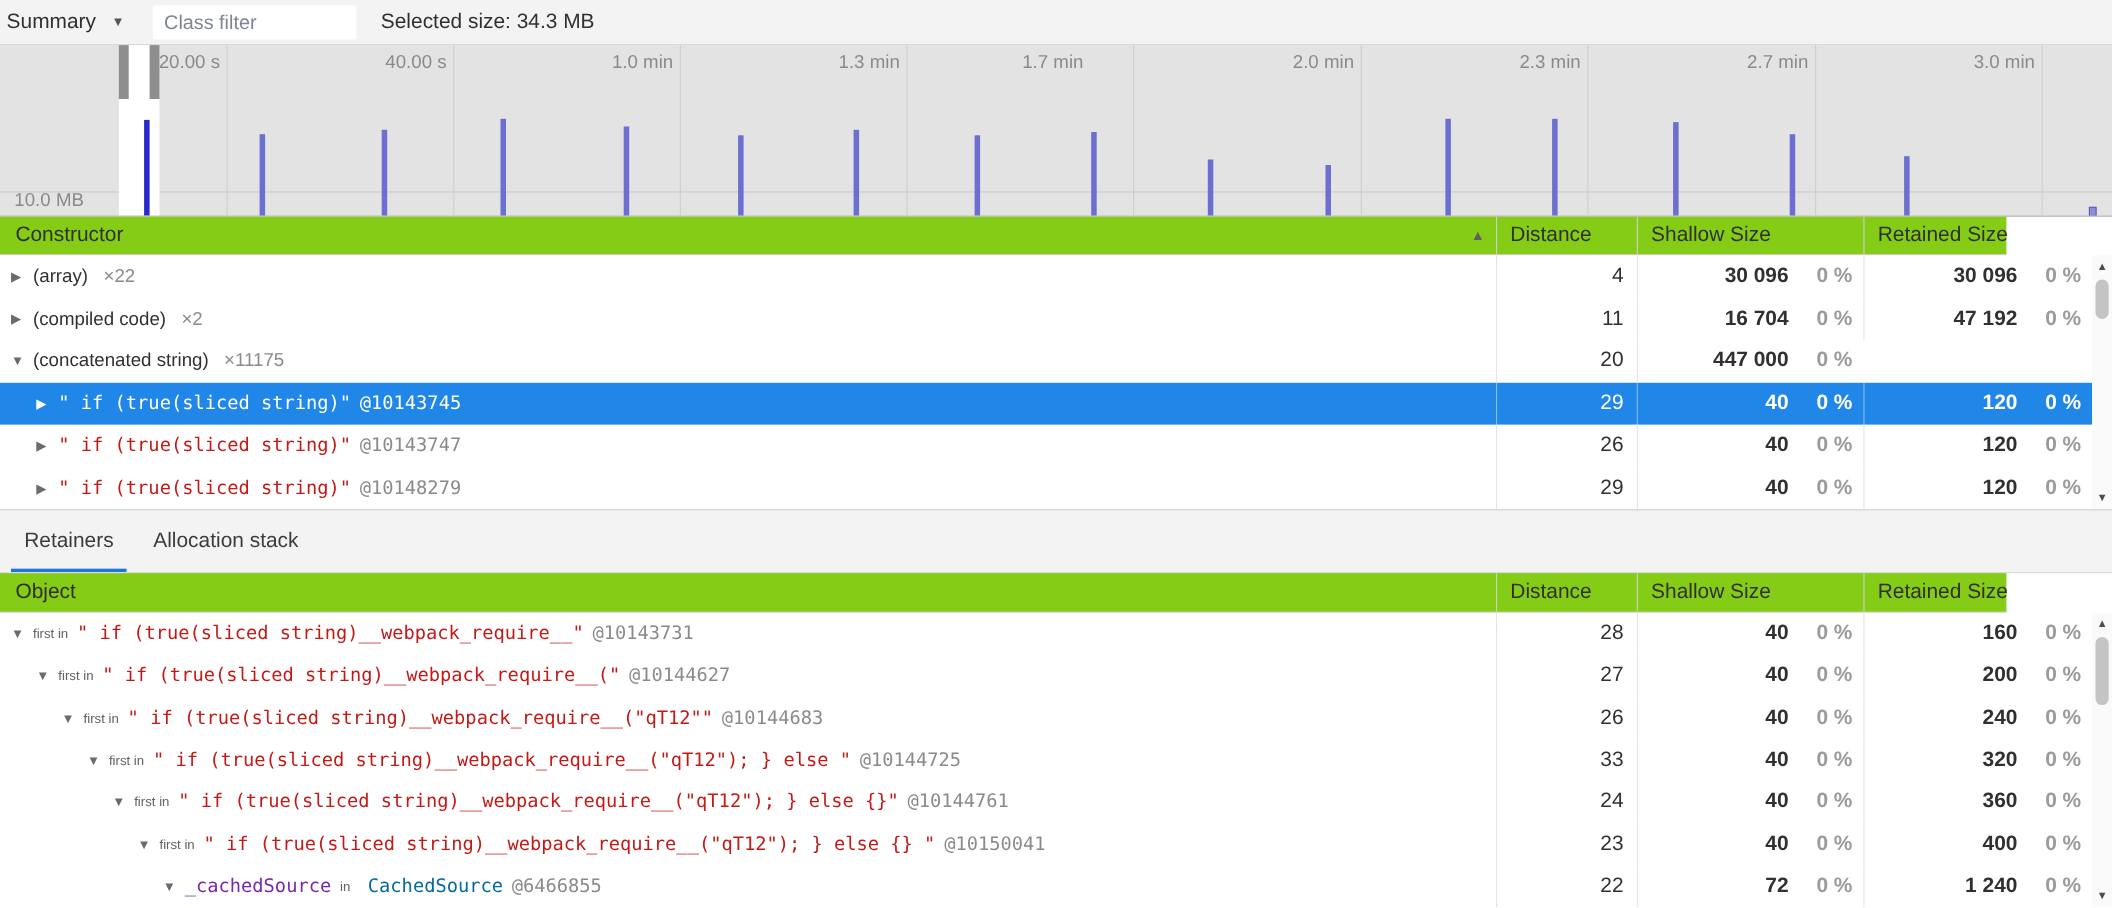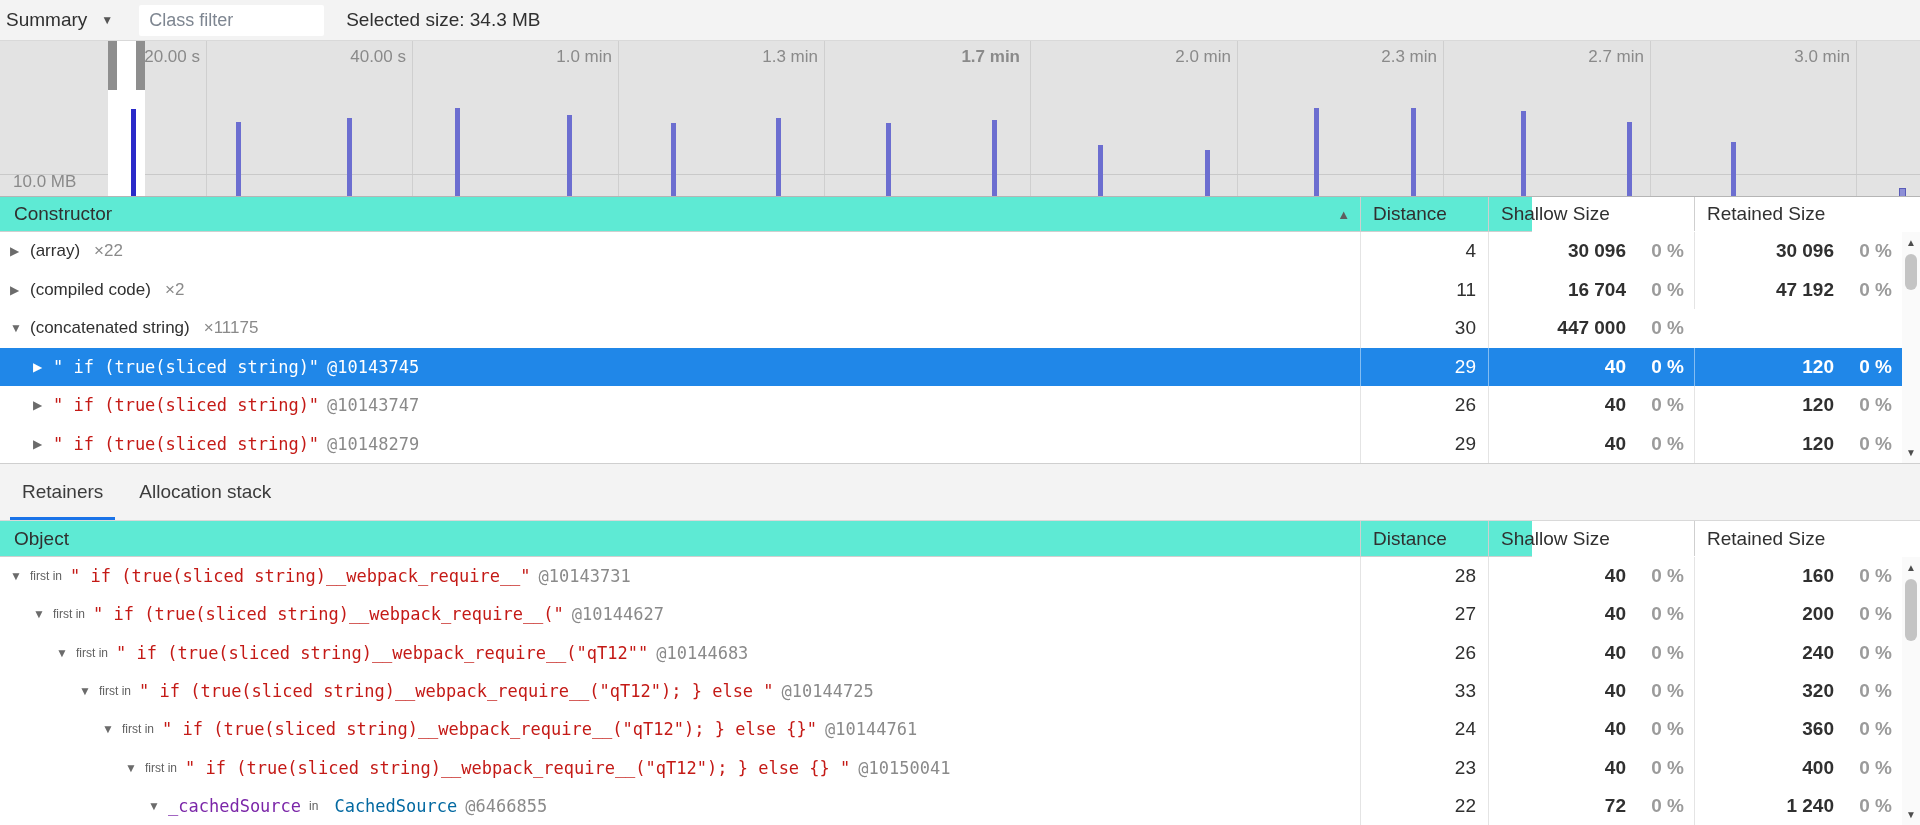--- a/index.html
+++ b/index.html
@@ -26,21 +26,21 @@
   .time-label { position:absolute; top:6px; width:140px; text-align:right;
     font-size:17px; color:#8a8a8a; }
   .mem-label { position:absolute; left:13px; top:131px; font-size:17px; color:#8a8a8a; }
   .tl-bar { position:absolute; width:5px; background:#6c6ed0; }
   .tl-bar.dark { background:#2a2ac9; }
   .tl-blip { position:absolute; width:7px; background:#8d8fd6; border:1px solid #5a5cb8; }
   .sel-band { position:absolute; top:0; bottom:0; background:#fff; }
   .sel-handle { position:absolute; top:0; width:9px; height:49px; background:#8e8e8e; }
 
   
-  .grid-header { position:absolute; left:0; width:1532px; height:36px; background:#5eead4;
+  .grid-header { position:absolute; left:0; width:1824px; height:36px; background:#84cc16;
     border-bottom:1px solid #cfcfcf; display:grid;
     grid-template-columns:1360px 128px 206px 208px 18px; align-items:center;
     font-size:19px; color:#303030; }
   .grid-header .hcell { position:relative; height:100%; display:flex; align-items:center;
     padding-left:12px; border-left:1px solid #cfcfcf; white-space:nowrap; }
   .grid-header .hcell:first-child { border-left:none; padding-left:14px; }
   .sort-arrow { position:absolute; right:10px; top:50%; transform:translateY(-50%);
     font-size:13px; color:#5f5f5f; }
 
   .rows { position:absolute; left:0; width:1920px; overflow:hidden; background:#fff; }
@@ -107,21 +107,21 @@
       <div class="grid-v" style="left: 1030px;"></div>
       <div class="grid-v" style="left: 1237px;"></div>
       <div class="grid-v" style="left: 1443px;"></div>
       <div class="grid-v" style="left: 1650px;"></div>
       <div class="grid-v" style="left: 1856px;"></div>
       <div class="grid-h" style="top: 133px;"></div>
       <div class="time-label" style="left: 60px;">20.00 s</div>
       <div class="time-label" style="left: 266px;">40.00 s</div>
       <div class="time-label" style="left: 472px;">1.0 min</div>
       <div class="time-label" style="left: 678px;">1.3 min</div>
-      <div class="time-label" style="left: 880px; font-weight: bold;">1.7 min</div>
+      <div class="time-label" style="left: 845px;">1.7 min</div>
       <div class="time-label" style="left: 1091px;">2.0 min</div>
       <div class="time-label" style="left: 1297px;">2.3 min</div>
       <div class="time-label" style="left: 1504px;">2.7 min</div>
       <div class="time-label" style="left: 1710px;">3.0 min</div>
       <div class="sel-band" style="left: 108px; width: 37px;"></div>
       <div class="sel-handle" style="left: 108px;"></div>
       <div class="sel-handle" style="left: 136px;"></div>
       <div class="tl-bar dark" style="left: 131px; top: 68px; height: 88px;"></div>
       <div class="tl-bar" style="left: 236px; top: 81px; height: 75px;"></div>
       <div class="tl-bar" style="left: 347px; top: 77px; height: 79px;"></div>
@@ -191,21 +191,21 @@
           <span class="num">47 192</span>
           <span class="pct">0 %</span>
         </div>
       </div>
       <div class="row">
         <div class="cell c-name" style="padding-left: 10px;">
           <span class="twisty">▼</span>
           <span class="cls-name">(concatenated string)</span>
           <span class="count">×11175</span>
         </div>
-        <div class="cell c-num">30</div>
+        <div class="cell c-num">20</div>
         <div class="cell c-size">
           <span class="num">447 000</span>
           <span class="pct">0 %</span>
         </div>
       </div>
       <div class="row selected">
         <div class="cell c-name" style="padding-left: 33px;">
           <span class="twisty">▶</span>
           <span class="mono obj-str">" if (true(sliced string)"</span>
           <span class="mono obj-id">@10143745</span>

